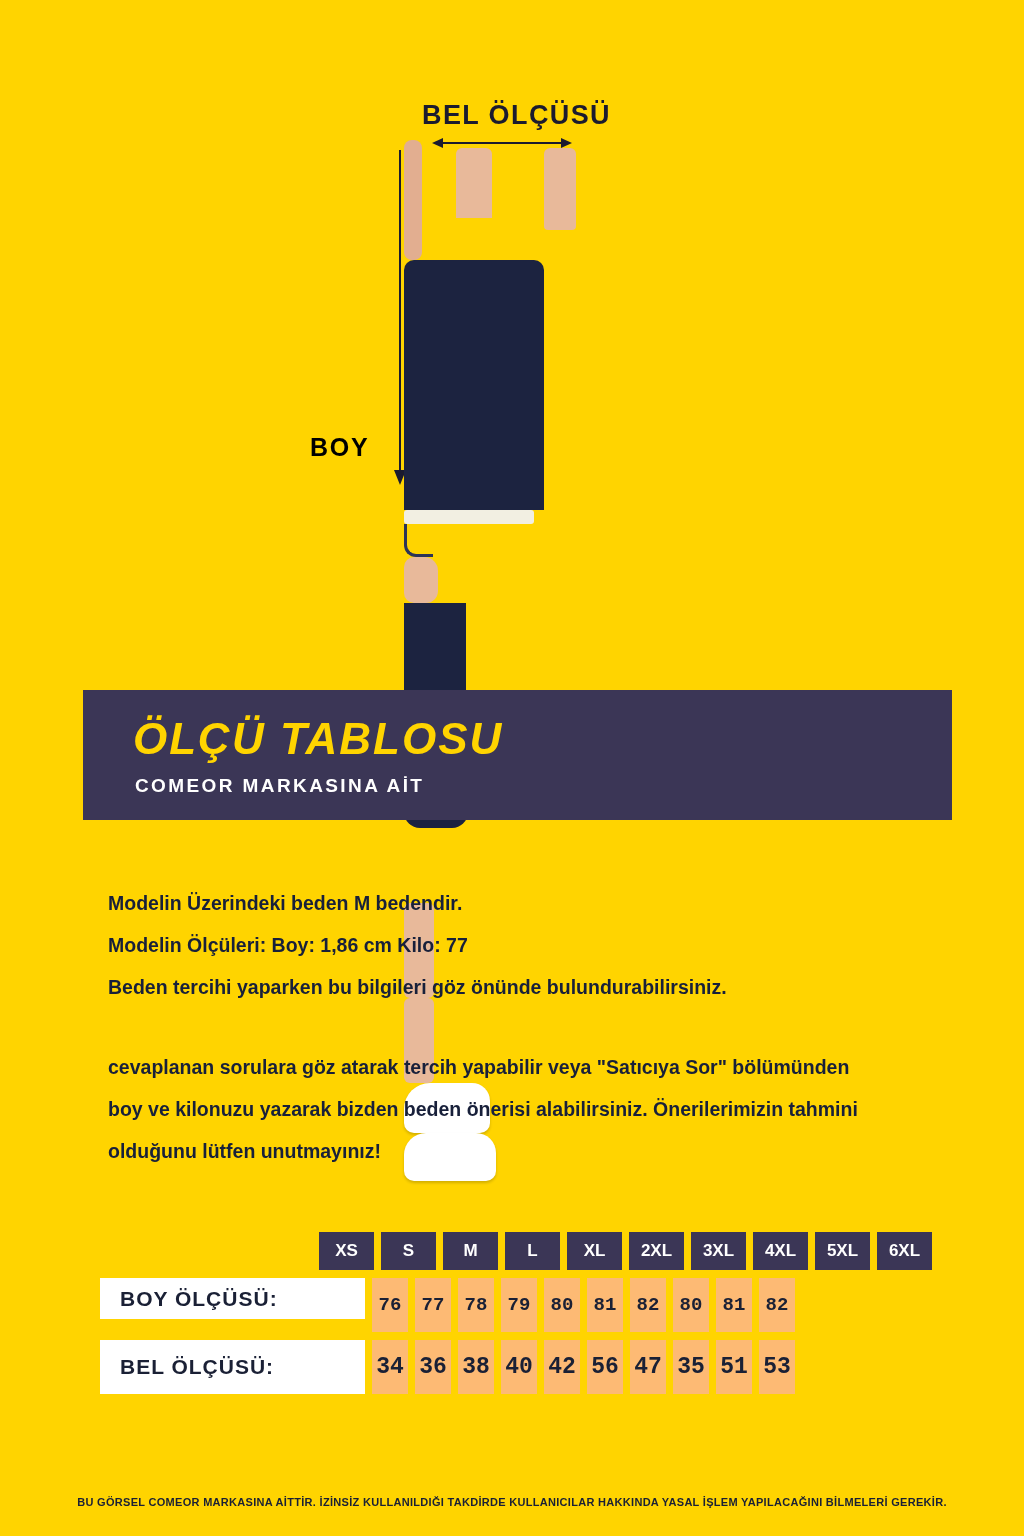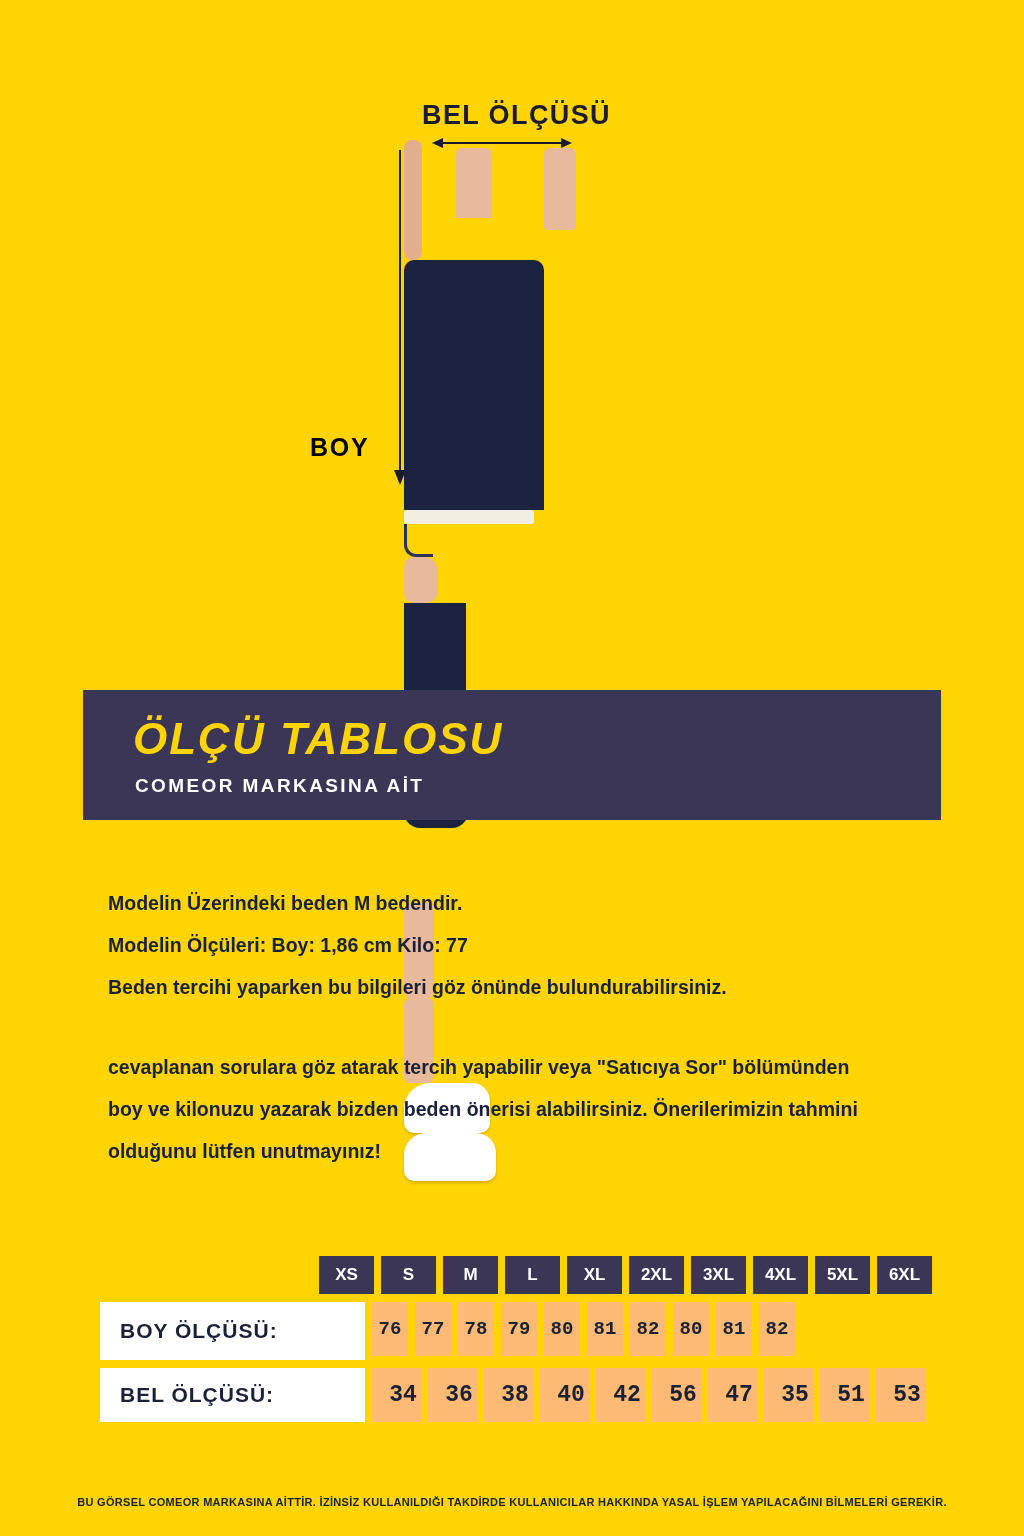--- a/index.html
+++ b/index.html
@@ -143,20 +143,21 @@
   }
 
   
   .banner {
     position: absolute;
     left: 83px;
     top: 690px;
     width: 858px;
     height: 130px;
     background: #3b3656;
+    padding-left: 11px;
   }
   .banner-title {
     position: absolute;
     left: 50px;
     top: 24px;
     font-size: 44px;
     font-weight: bold;
     font-style: italic;
     letter-spacing: 2px;
     color: #FFD400;
@@ -189,21 +190,20 @@
   .copy .gap {
     height: 30px;
   }
 
   
   .table {
     position: absolute;
     left: 100px;
     top: 1232px;
     width: 832px;
-    margin-top: 24px;
   }
   .trow {
     display: flex;
     align-items: stretch;
     margin-bottom: 8px;
   }
   .rowlabel {
     width: 265px;
     background: #ffffff;
     display: flex;
@@ -239,23 +239,23 @@
     height: 54px;
     background: #fdba74;
     color: #1a2035;
     display: flex;
     align-items: center;
     justify-content: center;
     font-size: 19px;
     font-weight: bold;
     font-family: Liberation Mono, monospace;
   }
-  .row-boy .rowlabel { height: 58px; }
+  .row-boy .rowlabel { height: 41px; }
   .row-bel .rowlabel { height: 54px; }
-  .row-bel .dcell { font-size: 23px; padding-left: 13px; }
+  .row-bel .dcell { font-size: 23px; }
 
   
   .footer {
     position: absolute;
     left: 0;
     top: 1496px;
     width: 100%;
     text-align: center;
     font-size: 11px;
     font-weight: bold;

